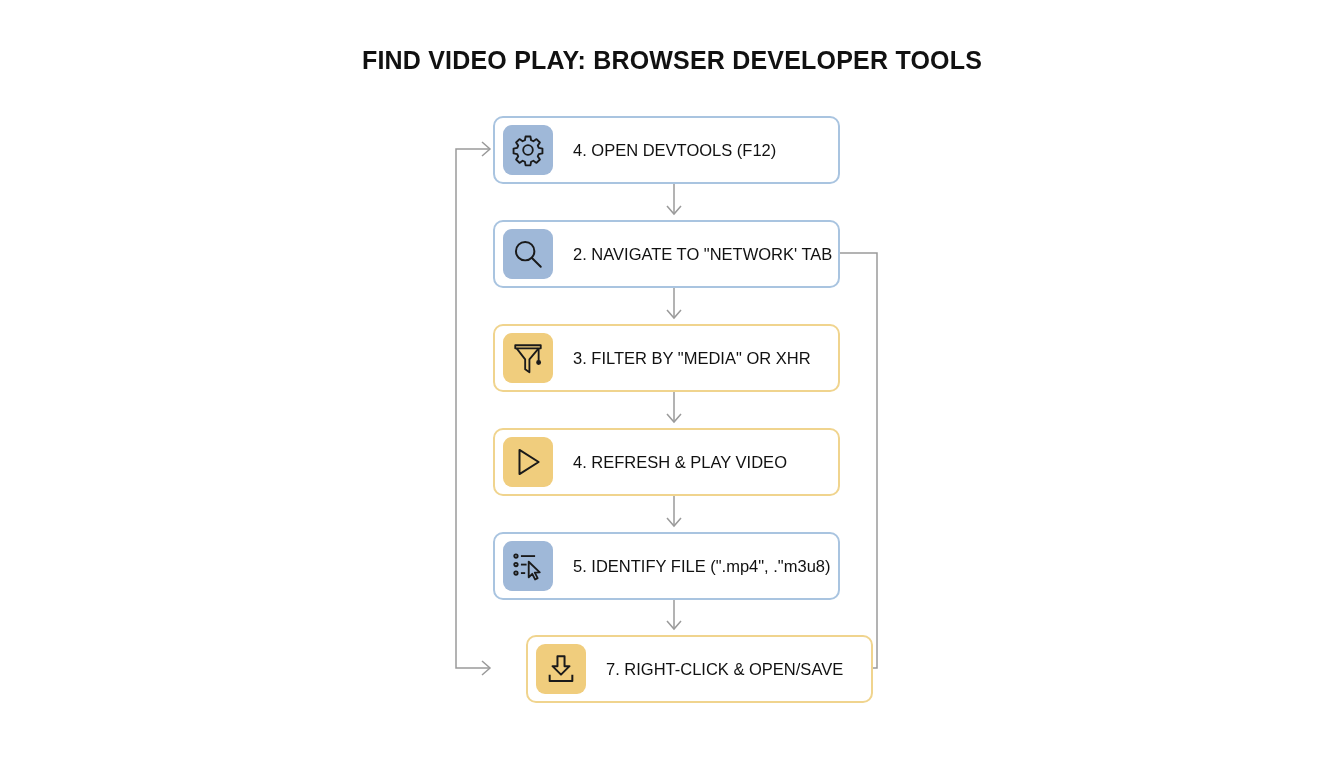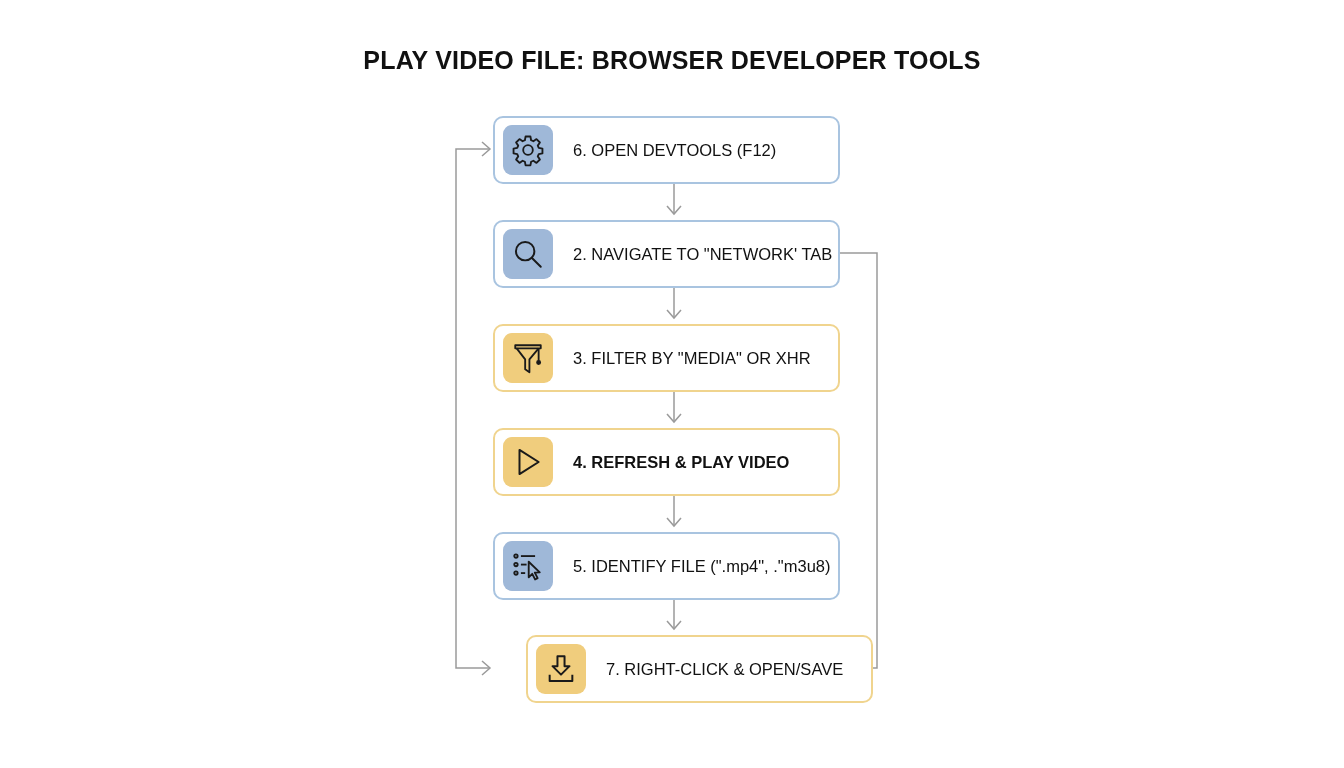--- a/index.html
+++ b/index.html
@@ -16,21 +16,21 @@
   .blue .tile { background:#9fb8d8; }
   .gold .tile { background:#f0cd7d; }
   .tile svg { width:34px; height:34px; }
   .label { position:absolute; left:78px; top:0; height:64px; line-height:64px; font-size:16.5px;
            color:#111; white-space:nowrap; }
   svg.connectors { position:absolute; left:0; top:0; }
 </style>
 </head>
 <body>
 
-<div class="title">PLAY VIDEO FILE: BROWSER DEVELOPER TOOLS</div>
+<div class="title">FIND VIDEO PLAY: BROWSER DEVELOPER TOOLS</div>
 
 <svg class="connectors" width="1344" height="768">
   <g fill="none" stroke="#9a9a9a" stroke-width="1.5">
 
     <line x1="674" y1="184" x2="674" y2="214"></line>
       <polyline points="667,206 674,214 681,206"></polyline>
     <line x1="674" y1="288" x2="674" y2="318"></line>
       <polyline points="667,310 674,318 681,310"></polyline>
     <line x1="674" y1="392" x2="674" y2="422"></line>
       <polyline points="667,414 674,422 681,414"></polyline>
@@ -47,21 +47,21 @@
   </g>
 </svg>
 
 <div class="step blue" style="top:116px;">
   <div class="tile">
     <svg viewBox="0 0 24 24" fill="none" stroke="#1a1a1a" stroke-width="1.3" stroke-linejoin="round">
       <path d="M10.3 2.5h3.4l.5 2.6 1.6.7 2.2-1.5 2.4 2.4-1.5 2.2.7 1.6 2.6.5v3.4l-2.6.5-.7 1.6 1.5 2.2-2.4 2.4-2.2-1.5-1.6.7-.5 2.6h-3.4l-.5-2.6-1.6-.7-2.2 1.5-2.4-2.4 1.5-2.2-.7-1.6-2.6-.5v-3.4l2.6-.5.7-1.6-1.5-2.2 2.4-2.4 2.2 1.5 1.6-.7z"></path>
       <circle cx="12" cy="12" r="3.4"></circle>
     </svg>
   </div>
-  <div class="label">6. OPEN DEVTOOLS (F12)</div>
+  <div class="label">4. OPEN DEVTOOLS (F12)</div>
 </div>
 
 <div class="step blue" style="top:220px;">
   <div class="tile">
     <svg viewBox="0 0 24 24" fill="none" stroke="#1a1a1a" stroke-width="1.4" stroke-linecap="round">
       <circle cx="10" cy="10" r="6.5"></circle>
       <line x1="14.8" y1="14.8" x2="21" y2="21"></line>
     </svg>
   </div>
   <div class="label">2. NAVIGATE TO "NETWORK' TAB</div>
@@ -72,21 +72,21 @@
     <svg viewBox="0 0 24 24" fill="none" stroke="#1a1a1a" stroke-width="1.3" stroke-linejoin="round">
       <rect x="3" y="3" width="18" height="2.2"></rect>
       <path d="M4 5.2 L10 13 L10 20 L13 22 L13 13 L19.5 5.2"></path>
       <line x1="19.5" y1="5.2" x2="19.5" y2="14"></line>
       <circle cx="19.5" cy="15.2" r="1.1" fill="#1a1a1a"></circle>
     </svg>
   </div>
   <div class="label">3. FILTER BY "MEDIA" OR XHR</div>
 </div>
 
-<div class="step gold" style="top:428px;font-weight:bold;">
+<div class="step gold" style="top:428px;">
   <div class="tile">
     <svg viewBox="0 0 24 24" fill="none" stroke="#1a1a1a" stroke-width="1.4" stroke-linejoin="round">
       <path d="M6 3.5 L19.5 12 L6 20.5 Z"></path>
     </svg>
   </div>
   <div class="label">4. REFRESH &amp; PLAY VIDEO</div>
 </div>
 
 <div class="step blue" style="top:532px;">
   <div class="tile">

